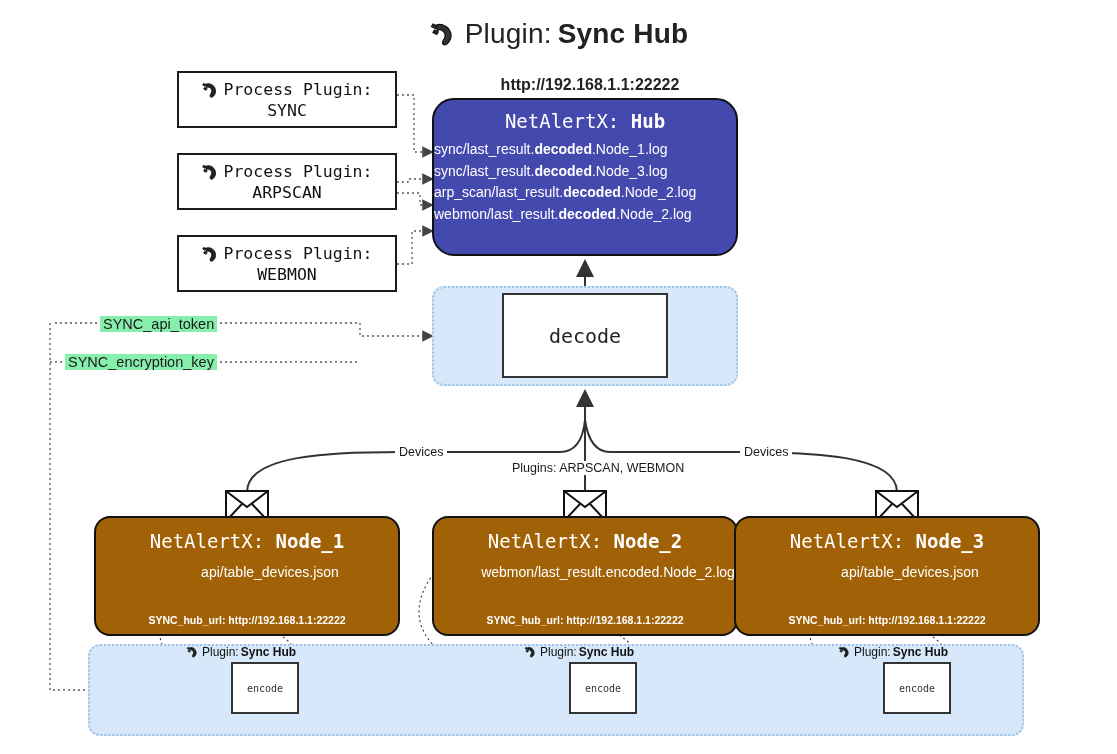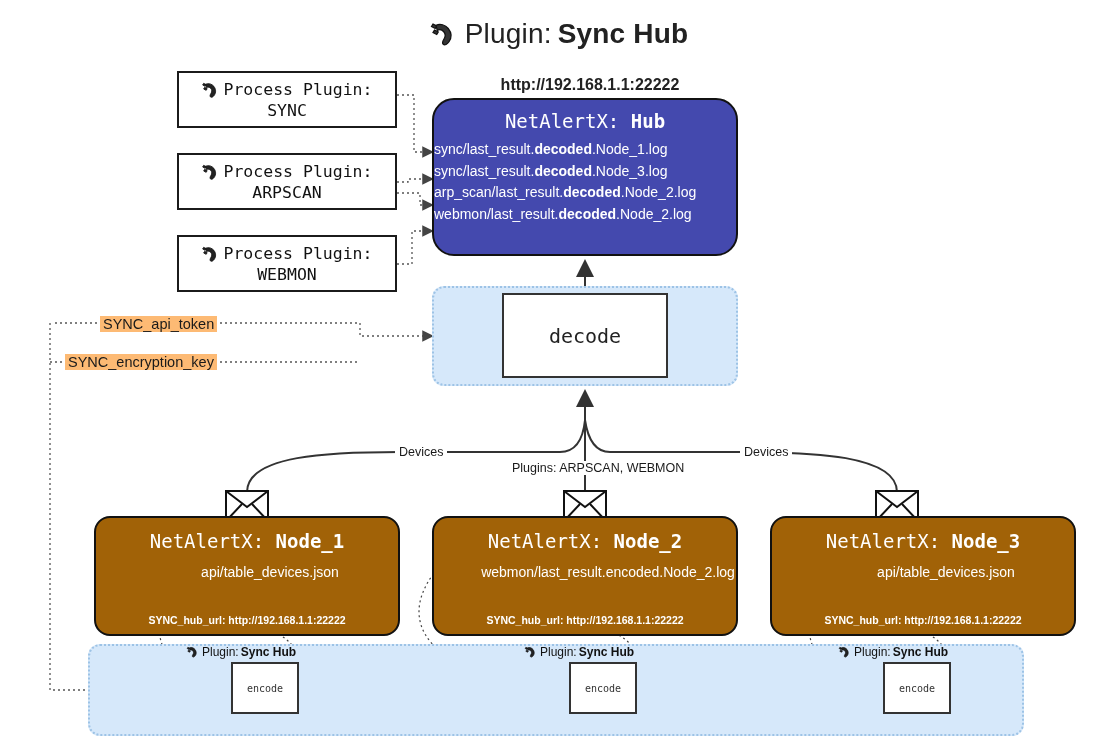--- a/index.html
+++ b/index.html
@@ -62,21 +62,21 @@
     background:#d6e8fa;border:2px dotted #9dc3e6;border-radius:12px;
   }
   #decode{
     left:502px;top:293px;width:166px;height:85px;background:#fff;
     border:2px solid #333;
     display:flex;align-items:center;justify-content:center;
     font-family:"DejaVu Sans Mono","Liberation Mono",monospace;font-size:20px;color:#222;
   }
 
   
-  .secret-lbl{font-size:14.5px;color:#1a1a1a;background:#fdba74;padding:0 3px;}
+  .secret-lbl{font-size:14.5px;color:#1a1a1a;background:#86efac;padding:0 3px;}
   #sec1{left:100px;top:316px;}
   #sec2{left:65px;top:354px;}
 
   
   .edge-lbl{font-size:12.5px;color:#1a1a1a;background:#fff;padding:0 4px;white-space:nowrap;}
   #lbl-dev-l{left:395px;top:445px;}
   #lbl-dev-r{left:740px;top:445px;}
   #lbl-plugins{left:508px;top:461px;}
 
   
@@ -306,21 +306,21 @@
     <div class="node-title">
       <span>NetAlertX:</span>
       <b>Node_2</b>
     </div>
     <div class="node-lines">
       <div class="node-line">webmon/last_result.encoded.Node_2.log</div>
     </div>
     <div class="node-foot">SYNC_hub_url: http://192.168.1.1:22222</div>
   </div>
 
-  <div class="node abs" style="left:770px;top:516px;">
+  <div class="node abs" style="left:734px;top:516px;">
     <div class="node-title">
       <span>NetAlertX:</span>
       <b>Node_3</b>
     </div>
     <div class="node-lines">
       <div class="node-line">api/table_devices.json</div>
     </div>
     <div class="node-foot">SYNC_hub_url: http://192.168.1.1:22222</div>
   </div>
 

